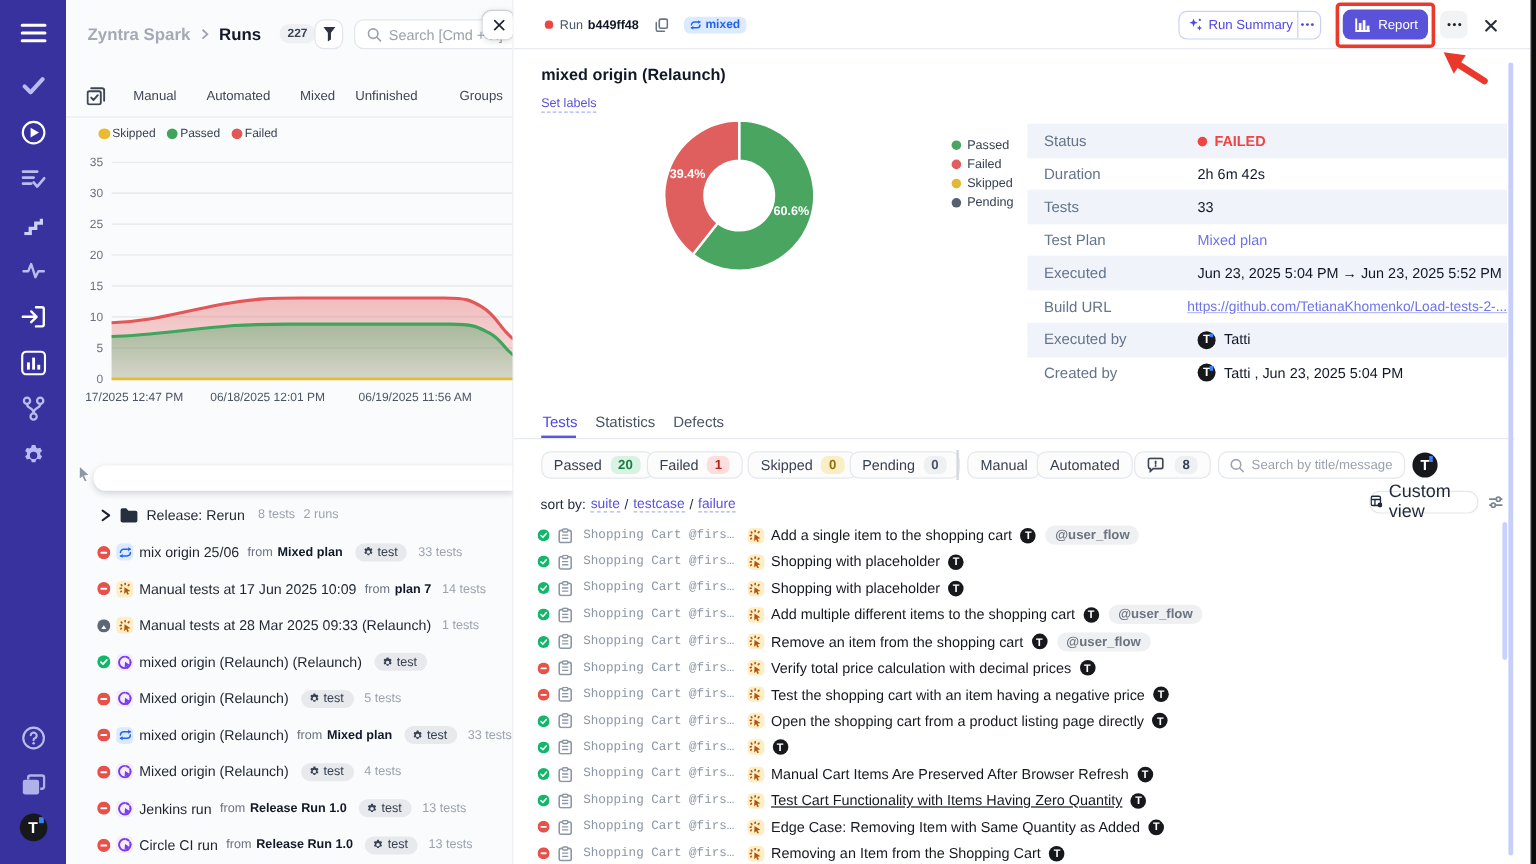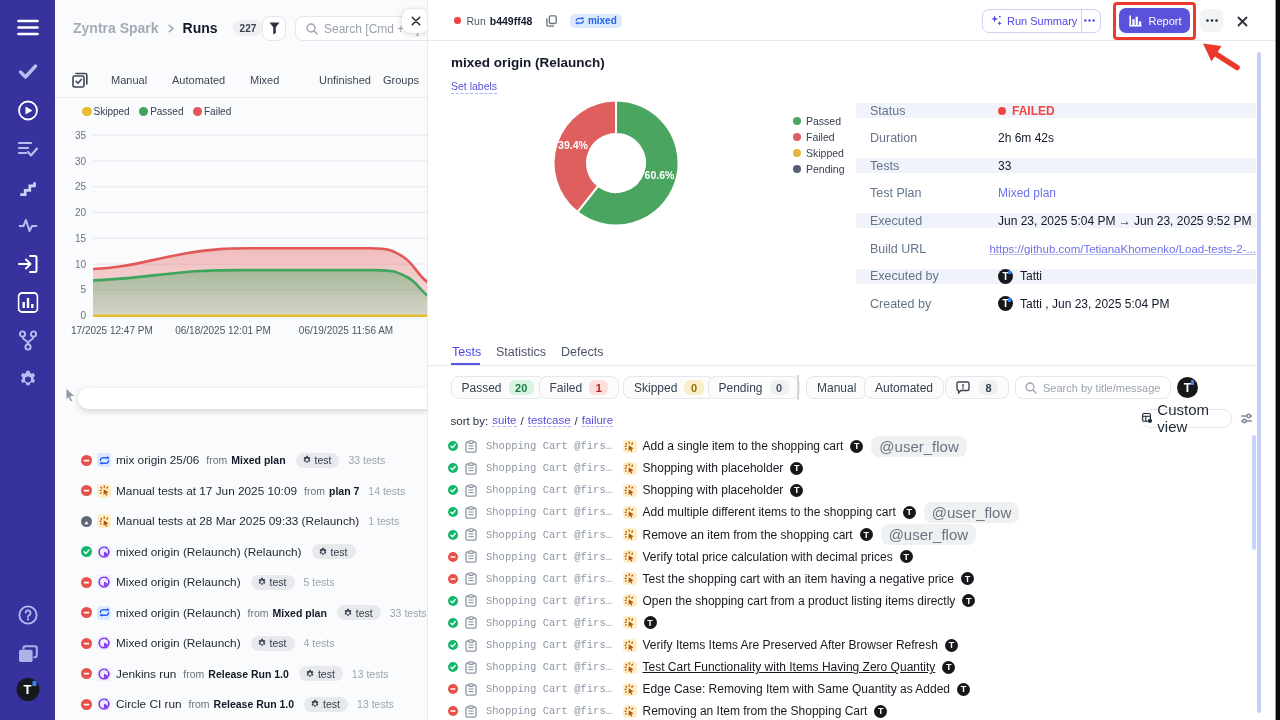--- a/index.html
+++ b/index.html
@@ -19,32 +19,32 @@
 .lrow { position:absolute; left:0; width:420px; height:30px; display:flex; align-items:center; white-space:nowrap; }
 .lrow .title { color:#1e2430; font-size:11.8px; font-weight:500; white-space:nowrap; }
 .lrow .from { color:#6b7280; font-size:10.5px; margin-left:7px; white-space:nowrap; }
 .lrow .plan { color:#111827; font-size:10.5px; font-weight:700; margin-left:4px; white-space:nowrap; }
 .lrow .ntests { color:#9ca3af; font-size:10.5px; margin-left:9px; white-space:nowrap;}
 .gearchip { display:inline-flex; align-items:center; gap:3px; background:#e7e9ed; border-radius:8px; padding:1px 8px 1px 6px; margin-left:10px; color:#374151; font-size:10.5px; font-weight:500; height:15px; }
 
 #rpanel { left:428px; top:0; width:852px; height:720px; background:#fff; }
 .rsep { position:absolute; left:0; width:852px; height:1px; background:#e7eaee; }
 
-.trow { position:absolute; left:856px; width:400px; height:15px; display:flex; align-items:center; }
+.trow { position:absolute; left:856px; width:400px; height:29px; display:flex; align-items:center; }
 .trow .lab { width:142px; padding-left:14px; color:#64748b; font-size:12.5px; }
 .trow .val { color:#111827; font-size:12px; font-weight:500; display:flex; align-items:center; white-space:nowrap; }
 
 .chip { position:absolute; top:376px; height:23px; border:1px solid #e4e7eb; background:#fcfcfd; border-radius:8px; display:flex; align-items:center; padding:0 10px; gap:7px; color:#374151; font-size:12px; font-weight:500; }
 .cnt { border-radius:6px; font-size:11px; font-weight:600; padding:1.5px 6.5px; }
 .avatar { border-radius:50%; background:#17181c; color:#fff; display:flex; align-items:center; justify-content:center; font-weight:700; position:relative; overflow:hidden;}
 
 .testrow { position:absolute; left:448px; width:820px; height:21.8px; display:flex; align-items:center; gap:0; }
 .mono { font-family:"Liberation Mono",monospace; font-size:10.5px; color:#8d96a5; white-space:nowrap; }
 .ttl { color:#16191f; font-size:12px; font-weight:500; white-space:nowrap; }
-.uflow { background:#eef0f2; color:#6b7280; font-size:15px; font-weight:400; border-radius:8px; padding:2px 8px; margin-left:8px;}
+.uflow { background:#eef0f2; color:#6b7280; font-size:11px; font-weight:700; border-radius:8px; padding:2px 8px; margin-left:8px;}
 .av12 { width:13px; height:13px; border-radius:50%; background:#17181c; color:#fff; font-size:9px; font-weight:700; display:flex; align-items:center; justify-content:center; margin-left:7px; flex:none;}
 .clickicon { width:13.5px; height:13px; border-radius:4px; background:#fdeec5; flex:none; display:flex; align-items:center; justify-content:center; }
 </style>
 </head>
 <body>
 <div id="stage">
 
 <div id="sidebar" class="abs">
   <svg class="sbi" style="top:19px" width="22" height="17" viewBox="0 0 22 17">
         <g stroke="#ffffff" stroke-width="2.6" stroke-linecap="round">
@@ -137,21 +137,21 @@
   </div>
 
   <svg class="abs" style="left:17px; top:72px;" width="16" height="16" viewBox="0 0 16 16">
         <rect x="1" y="4" width="11" height="11" rx="1.5" stroke="#3f4653" stroke-width="1.6" fill="none"></rect>
         <path d="M4 1.5 H13 a1.8 1.8 0 0 1 1.8 1.8 V12" stroke="#3f4653" stroke-width="1.6" fill="none" stroke-linecap="round"></path>
         <path d="M4 9.3 L6 11.3 L9.5 7.3" stroke="#3f4653" stroke-width="1.6" fill="none" stroke-linecap="round" stroke-linejoin="round"></path>
       </svg>
   <div class="abs ltab" style="left:56px; top:74px;">Manual</div>
   <div class="abs ltab" style="left:117px; top:74px;">Automated</div>
   <div class="abs ltab" style="left:195px; top:74px;">Mixed</div>
-  <div class="abs ltab" style="left:264px; top:74px;">Unfinished</div>
+  <div class="abs ltab" style="left:241px; top:74px;">Unfinished</div>
   <div class="abs ltab" style="left:328px; top:74px;">Groups</div>
 
   <div class="abs" style="left:0; top:97px; width:373px; height:1px; background:#e8eaee;"></div>
 
   <div class="abs" style="left:27px; top:106px; display:flex; align-items:center; gap:9px; font-size:10px; color:#374151;">
     <span style="display:flex;align-items:center;gap:2px;"><span style="width:9.5px;height:9.5px;border-radius:50%;background:#e9bb33;"></span>Skipped</span>
     <span style="display:flex;align-items:center;gap:2px;"><span style="width:9.5px;height:9.5px;border-radius:50%;background:#3fa45c;"></span>Passed</span>
     <span style="display:flex;align-items:center;gap:2px;"><span style="width:9.5px;height:9.5px;border-radius:50%;background:#e25757;"></span>Failed</span>
   </div>
 
@@ -197,20 +197,31 @@
       <text x="291" y="334" text-anchor="middle">06/19/2025 11:56 AM</text>
     </g>
   </svg>
 
   <div class="abs" style="left:23px; top:388px; width:350px; height:21px; background:#fff; border-radius:10px 0 0 10px; box-shadow:0 2px 6px rgba(16,24,40,.18);"></div>
 
   <svg class="abs" style="left:9px; top:387px; z-index:5;" width="14" height="17" viewBox="0 0 14 17">
         <path d="M2 1 L11 9.2 L6.7 9.7 L8.8 13.9 L6.5 14.9 L4.5 10.7 L1.9 13 Z" fill="#8d97a7" stroke="#ffffff" stroke-width="1"></path>
       </svg>
 
+  <div class="lrow" style="top:414px;">
+    <svg style="margin-left:29px;" width="9" height="11" viewBox="0 0 9 11">
+          <path d="M1.5 1.5 L7 5.5 L1.5 9.5" stroke="#1c222d" stroke-width="1.7" fill="none" stroke-linecap="round" stroke-linejoin="round"></path>
+        </svg>
+    <svg style="margin-left:7px;" width="15" height="13" viewBox="0 0 15 13">
+          <path d="M0.5 2 a1.5 1.5 0 0 1 1.5 -1.5 H5.2 L7 2.6 H13 a1.5 1.5 0 0 1 1.5 1.5 V11 a1.5 1.5 0 0 1 -1.5 1.5 H2 A1.5 1.5 0 0 1 0.5 11 Z" fill="#262f3d"></path>
+        </svg>
+    <span class="title" style="margin-left:7px;">Release: Rerun</span>
+    <span class="ntests" style="margin-left:11px;">8 tests</span>
+    <span class="ntests" style="margin-left:7px;">2 runs</span>
+  </div>
   <div class="lrow" style="top:445px;">
         <svg width="11" height="11" viewBox="0 0 10 10" style="flex:none;margin-left:26px;">
           <circle cx="5" cy="5" r="5" fill="#e8504a"></circle>
           <rect x="2.4" y="4.3" width="5.2" height="1.5" rx="0.7" fill="#fff"></rect>
         </svg>
         <span style="flex:none;width:14px;height:14px;margin-left:5px;background:#dbeafe;border-radius:4px;display:flex;align-items:center;justify-content:center;">
           <svg width="11" height="11" viewBox="0 0 12 12">
             <path d="M10.5 3 H4.5 a3 3 0 0 0 -3 3 M1.5 9 h6 a3 3 0 0 0 3 -3" stroke="#2563eb" stroke-width="1.4" fill="none" stroke-linecap="round"></path>
             <path d="M8.6 1 L10.8 3 L8.6 5 Z M3.4 11 L1.2 9 L3.4 7 Z" fill="#2563eb"></path>
           </svg>
@@ -483,21 +494,21 @@
         <span class="val">33</span>
       </div>
 <div class="trow" style="top:185.8px;">
         <span class="lab">Test Plan</span>
         <span class="val">
           <span style="color:#6e72e8;font-weight:400;">Mixed plan</span>
         </span>
       </div>
 <div class="trow" style="top:213.4px;background:#f0f4fa;">
         <span class="lab">Executed</span>
-        <span class="val">Jun 23, 2025 5:04 PM → Jun 23, 2025 9:52 PM</span>
+        <span class="val">Jun 23, 2025 5:04 PM → Jun 23, 2025 5:52 PM</span>
       </div>
 <div class="trow" style="top:241.0px;">
         <span class="lab">Build URL</span>
         <span class="val">
           <span style="color:#6e72e8;font-weight:400;text-decoration:underline;text-decoration-color:#b9bdf5;font-size:11.5px;white-space:nowrap;">https://github.com/TetianaKhomenko/Load-tests-2-...</span>
         </span>
       </div>
 <div class="trow" style="top:268.6px;background:#f0f4fa;">
         <span class="lab">Executed by</span>
         <span class="val"><span class="av12" style="margin-left:0;margin-right:7px;width:15px;height:15px;font-size:10px;position:relative;overflow:hidden;">T<span style="position:absolute;right:2.5px;top:2px;width:2.5px;height:3.5px;background:#3b82f6;"></span></span>Tatti</span>
@@ -774,21 +785,21 @@
             <g fill="#b45309">
               <path d="M5.2 4.7 L10.6 8.2 L7.9 8.6 L9.2 11 L7.8 11.6 L6.7 9.2 L4.9 10.9 Z"></path>
               <rect x="5" y="0.6" width="1.5" height="2.4" rx="0.7" transform="rotate(8 5.7 1.8)"></rect>
               <rect x="8.2" y="1.6" width="1.5" height="2.4" rx="0.7" transform="rotate(40 8.9 2.8)"></rect>
               <rect x="1.8" y="1.8" width="1.5" height="2.4" rx="0.7" transform="rotate(-35 2.5 3)"></rect>
               <rect x="0.6" y="5" width="2.4" height="1.5" rx="0.7" transform="rotate(-10 1.8 5.7)"></rect>
               <rect x="1" y="8" width="2.2" height="1.4" rx="0.7" transform="rotate(-45 2 8.7)"></rect>
             </g>
           </svg>
         </span>
-        <span class="ttl" style="margin-left:6px;">Open the shopping cart from a product listing items directly</span>
+        <span class="ttl" style="margin-left:6px;">Open the shopping cart from a product listing page directly</span>
         <span class="av12">T</span>
       </div>
 <div class="testrow" style="top:612.1px;">
         <svg width="10" height="10" viewBox="0 0 10 10" style="flex:none;">
           <circle cx="5" cy="5" r="5" fill="#12b76a"></circle>
           <path d="M2.8 5.2 L4.4 6.8 L7.3 3.5" stroke="#fff" stroke-width="1.3" fill="none" stroke-linecap="round" stroke-linejoin="round"></path>
         </svg>
         <svg width="12" height="13" viewBox="0 0 12 13" style="flex:none;margin-left:7px;">
           <rect x="1" y="2" width="10" height="10.2" rx="1.6" stroke="#8d96a5" stroke-width="1.3" fill="none"></rect>
           <rect x="3.8" y="0.8" width="4.4" height="2.6" rx="0.9" fill="#fafbfc" stroke="#8d96a5" stroke-width="1.2"></rect>
@@ -827,21 +838,21 @@
             <g fill="#b45309">
               <path d="M5.2 4.7 L10.6 8.2 L7.9 8.6 L9.2 11 L7.8 11.6 L6.7 9.2 L4.9 10.9 Z"></path>
               <rect x="5" y="0.6" width="1.5" height="2.4" rx="0.7" transform="rotate(8 5.7 1.8)"></rect>
               <rect x="8.2" y="1.6" width="1.5" height="2.4" rx="0.7" transform="rotate(40 8.9 2.8)"></rect>
               <rect x="1.8" y="1.8" width="1.5" height="2.4" rx="0.7" transform="rotate(-35 2.5 3)"></rect>
               <rect x="0.6" y="5" width="2.4" height="1.5" rx="0.7" transform="rotate(-10 1.8 5.7)"></rect>
               <rect x="1" y="8" width="2.2" height="1.4" rx="0.7" transform="rotate(-45 2 8.7)"></rect>
             </g>
           </svg>
         </span>
-        <span class="ttl" style="margin-left:6px;">Verify Items Items Are Preserved After Browser Refresh</span>
+        <span class="ttl" style="margin-left:6px;">Manual Cart Items Are Preserved After Browser Refresh</span>
         <span class="av12">T</span>
       </div>
 <div class="testrow" style="top:656.3px;">
         <svg width="10" height="10" viewBox="0 0 10 10" style="flex:none;">
           <circle cx="5" cy="5" r="5" fill="#12b76a"></circle>
           <path d="M2.8 5.2 L4.4 6.8 L7.3 3.5" stroke="#fff" stroke-width="1.3" fill="none" stroke-linecap="round" stroke-linejoin="round"></path>
         </svg>
         <svg width="12" height="13" viewBox="0 0 12 13" style="flex:none;margin-left:7px;">
           <rect x="1" y="2" width="10" height="10.2" rx="1.6" stroke="#8d96a5" stroke-width="1.3" fill="none"></rect>
           <rect x="3.8" y="0.8" width="4.4" height="2.6" rx="0.9" fill="#fafbfc" stroke="#8d96a5" stroke-width="1.2"></rect>

